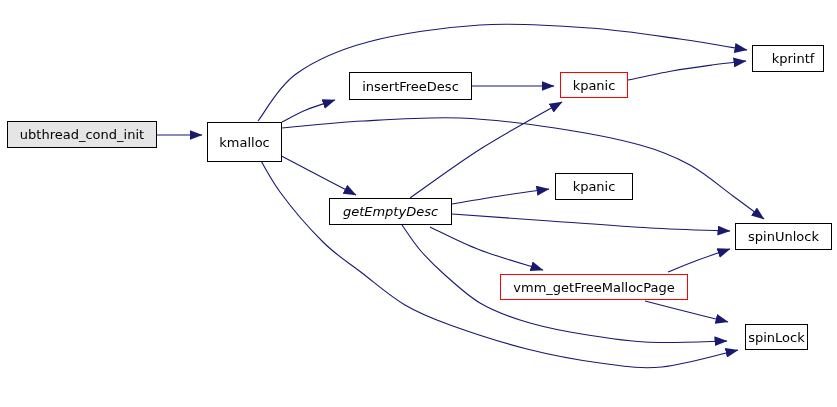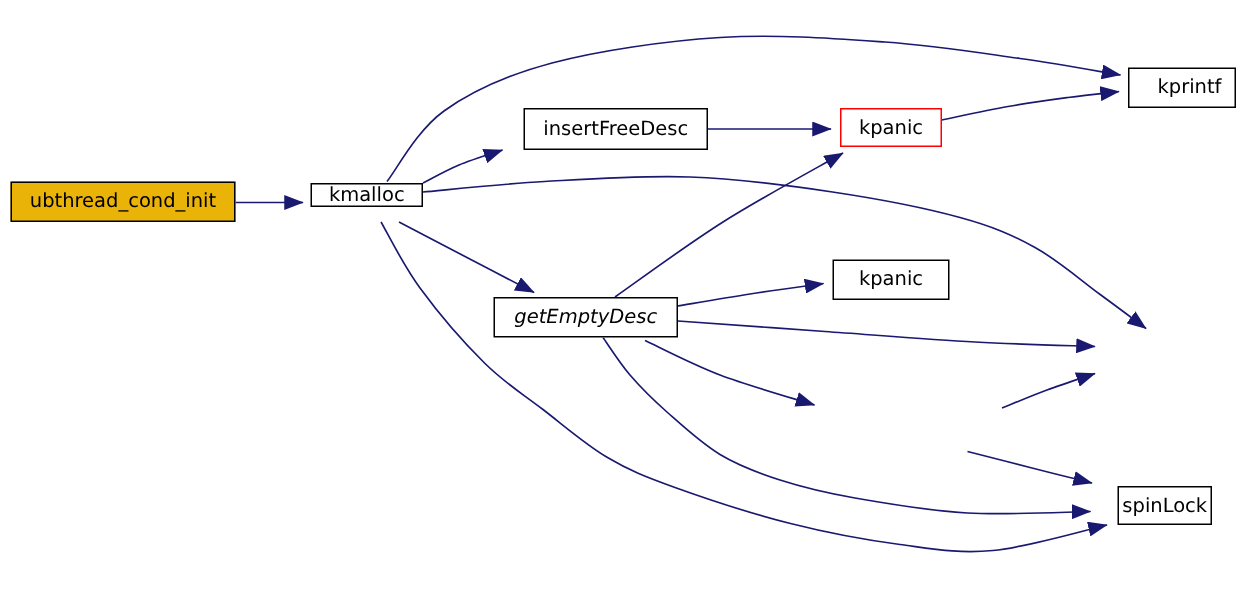--- a/index.html
+++ b/index.html
@@ -18,21 +18,21 @@
     align-items:center;
     justify-content:center;
     background:#ffffff;
     border:1px solid #000000;
     color:#000000;
     font-size:13px;
     line-height:1;
     white-space:nowrap;
     cursor:pointer;
   }
-  .node.root{background:#eab308;}
+  .node.root{background:#e5e5e5;}
   .node.red{border-color:#ff0000;}
   .edge{fill:none;stroke-width:1.1px;}
 </style>
 </head>
 <body>
 
 <div id="canvas" style="background: rgb(255, 255, 255);">
   <svg id="edge-layer" width="837" height="407" aria-hidden="true">
     <defs>
       <marker id="arrowhead" markerUnits="userSpaceOnUse" markerWidth="14" markerHeight="10" refX="12.5" refY="5" orient="auto">
@@ -49,20 +49,22 @@
       <path d="M628,80 C635.3333333333334,78.5 658,73.5 672,71 C686,68.5 699.6666666666666,66.66666666666667 712,65 C724.3333333333334,63.333333333333336 740.3333333333334,61.666666666666664 746,61" class="edge" stroke="#191970" marker-end="url(#arrowhead)"></path>
       <path d="M410,198 C422,189.66666666666666 456.6666666666667,164 482,148 C507.3333333333333,132 548.6666666666666,109.66666666666667 562,102" class="edge" stroke="#191970" marker-end="url(#arrowhead)"></path>
       <path d="M452,204 C460,202.66666666666666 483.8333333333333,198.5 500,196 C516.1666666666666,193.5 540.8333333333334,190.16666666666666 549,189" class="edge" stroke="#191970" marker-end="url(#arrowhead)"></path>
       <path d="M452,214 C468.3333333333333,215.16666666666666 517,218.66666666666666 550,221 C583,223.33333333333334 620,226.33333333333334 650,228 C680,229.66666666666666 716.6666666666666,230.5 730,231" class="edge" stroke="#191970" marker-end="url(#arrowhead)"></path>
       <path d="M430,227 C438.3333333333333,230.83333333333334 461.1666666666667,242.83333333333334 480,250 C498.8333333333333,257.1666666666667 532.5,266.6666666666667 543,270" class="edge" stroke="#191970" marker-end="url(#arrowhead)"></path>
       <path d="M402,225 C405,229.16666666666666 412.8333333333333,241.66666666666666 420,250 C427.1666666666667,258.3333333333333 435,266.1666666666667 445,275 C455,283.8333333333333 467.5,295.5 480,303 C492.5,310.5 505,315.1666666666667 520,320 C535,324.8333333333333 549.1666666666666,328.3333333333333 570,332 C590.8333333333334,335.6666666666667 618.8333333333334,340.5 645,342 C671.1666666666666,343.5 713.3333333333334,341.1666666666667 727,341" class="edge" stroke="#191970" marker-end="url(#arrowhead)"></path>
       <path d="M668,272 C673,270 687.6666666666666,263.8333333333333 698,260 C708.3333333333334,256.1666666666667 724.6666666666666,250.83333333333334 730,249" class="edge" stroke="#191970" marker-end="url(#arrowhead)"></path>
       <path d="M645,301 C652.1666666666666,302.8333333333333 674.1666666666666,308.5 688,312 C701.8333333333334,315.5 721.3333333333334,320.3333333333333 728,322" class="edge" stroke="#191970" marker-end="url(#arrowhead)"></path>
     </svg>
 <div class="node root" style="left: 7px; top: 121px; width: 150px; height: 27px;">ubthread_cond_init</div>
-    <div class="node plain" style="left: 207px; top: 122px; width: 75px; height: 16px;">kmalloc</div>
+    <div class="node plain" style="left: 207px; top: 122px; width: 75px; height: 40px;">kmalloc</div>
     <div class="node plain" style="left: 329px; top: 72px; width: 123px; height: 28px; margin-left: 20px;">insertFreeDesc</div>
     <div class="node red" style="left: 560px; top: 72px; width: 68px; height: 26px;">kpanic</div>
     <div class="node plain" style="left: 752px; top: 45px; width: 72px; height: 27px; padding-left: 10px;">kprintf</div>
     <div class="node plain" style="left: 329px; top: 198px; width: 123px; height: 27px; font-style: italic;">getEmptyDesc</div>
     <div class="node plain" style="left: 555px; top: 173px; width: 78px; height: 27px;">kpanic</div>
+    <div class="node plain" style="left: 735px; top: 223px; width: 97px; height: 27px;">spinUnlock</div>
+    <div class="node red" style="left: 500px; top: 274px; width: 188px; height: 26px;">vmm_getFreeMallocPage</div>
     <div class="node plain" style="left: 745px; top: 324px; width: 63px; height: 26px;">spinLock</div>
   </div>
 
 </body></html>

